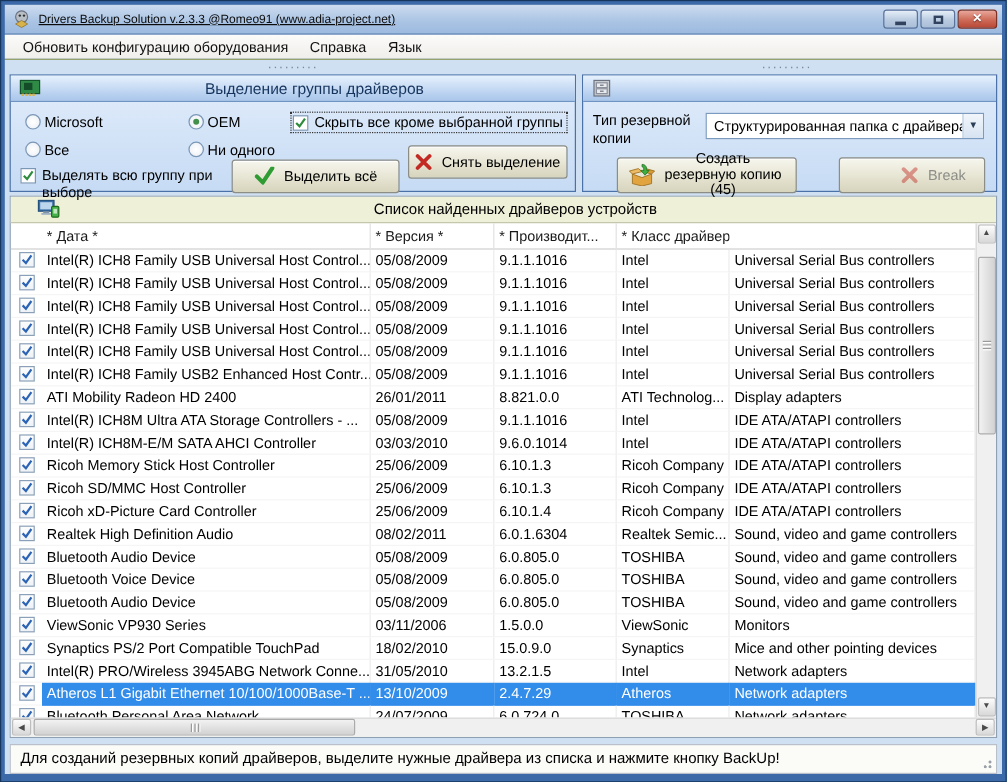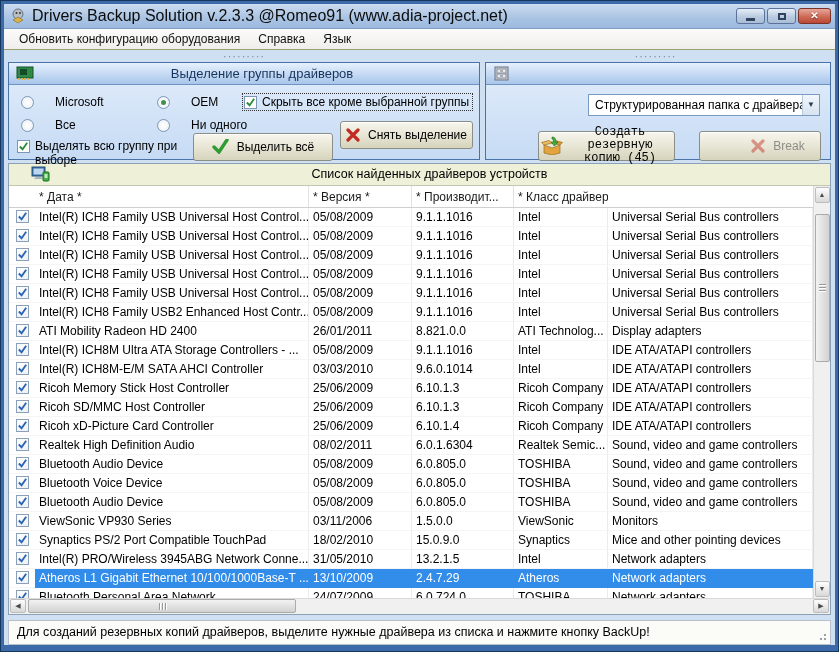--- a/index.html
+++ b/index.html
@@ -8,21 +8,21 @@
     position:relative; width:839px; height:652px;
     border:1px solid #17365e; background:#3c6aa8; padding:3px;
   }
   
   .titlebar {
     height:25px; display:flex; align-items:center; padding:0 4px;
     background:linear-gradient(#cddcf0,#a9c3e3 60%, #9cbadf);
     border-bottom:1px solid #7e9cc4;
   }
   .app-icon { width:17px; height:16px; margin:0 5px 0 2px; flex:0 0 auto; }
-  .title-text { font-size:16px; color:#0c0c0c; flex:1 1 auto; white-space:nowrap; overflow:hidden; }
+  .title-text { font-size:10px; color:#0c0c0c; flex:1 1 auto; white-space:nowrap; overflow:hidden;text-decoration:underline; }
   .win-controls { display:flex; gap:2px; }
   .win-btn {
     width:29px; height:16px; border:1px solid #5b739b; border-radius:3px;
     background:linear-gradient(#e6eef8,#b9cbe0 55%, #a9bed7);
     display:flex; align-items:center; justify-content:center; cursor:default;
   }
   .win-btn.close { width:33px; background:linear-gradient(#e8a79b,#cd6a57 55%, #ba4836); border-color:#7c3226; }
   .glyph-min { width:9px; height:3px; background:#31435f; margin-top:6px; }
   .glyph-max { width:8px; height:7px; border:2px solid #31435f; }
   .glyph-close { color:#fff; font-size:10px; font-weight:bold; line-height:1; text-shadow:0 1px 1px #6e241a; }
@@ -48,21 +48,21 @@
     height:22px; display:flex; align-items:center; padding:0 6px;
     background:linear-gradient(#e7f1fd,#b7d0ef 75%, #a9c6ea);
     border-bottom:1px solid #6f93c2;
     font-size:13px; color:#16355e; white-space:nowrap; overflow:hidden;
   }
   .panel-header .ph-title { flex:1; text-align:center;padding-left:16px; }
   .panel-header.rt .ph-title { flex:initial; margin-left:6px; text-align:left; }
   .ph-icon { width:20px; height:15px; flex:0 0 auto; }
   .panel-body { flex:1; position:relative; font-size:12px; color:#000; }
   
-  .radio { position:absolute; display:flex; align-items:flex-end; gap:21px; }
+  .radio { position:absolute; display:flex; align-items:flex-start; gap:3px; }
   .radio .dot {
     width:13px; height:13px; border-radius:50%; border:1px solid #7b97b6;
     background:radial-gradient(#fff,#e9eef4); position:relative; flex:0 0 auto;
   }
   .radio.checked .dot::after {
     content:""; position:absolute; left:3px; top:3px; width:5px; height:5px;
     border-radius:50%; background:#41914d;
   }
   .checkbox { position:absolute; display:flex; align-items:flex-start; gap:5px; }
   .cbx {
@@ -254,25 +254,26 @@
         <div class="panel-header rt">
           <svg class="ph-icon" viewBox="0 0 20 15">
             <rect x="3" y="1" width="13" height="13" fill="#c9ccd1" stroke="#6b7280"></rect>
             <rect x="5" y="3" width="9" height="4" fill="#e8eaee" stroke="#8a919c"></rect>
             <rect x="5" y="8" width="9" height="4" fill="#e8eaee" stroke="#8a919c"></rect>
             <rect x="8" y="4.5" width="3" height="1" fill="#6b7280"></rect>
               <rect x="8" y="9.5" width="3" height="1" fill="#6b7280"></rect>
           </svg>
         </div>
         <div class="panel-body">
+          <span style="position:absolute; left:8px; top:8px; width:90px; line-height:15px;">Тип резервной копии</span>
           <span class="dropdown" style="left:102px; top:9px; right:10px;">
             <span class="dd-value">Структурированная папка с драйверами</span>
             <span class="dd-arrow">▼</span>
           </span>
-          <span class="btn" style="left:52px; top:46px; width:137px; height:30px; gap:5px; line-height:13px;font-family:Liberation Mono, monospace;">
+          <span class="btn" style="left:28px; top:46px; width:150px; height:30px; gap:5px; line-height:13px;">
             <svg width="22" height="19" viewBox="0 0 22 19">
               <path d="M3 9 L11 12 L19 9 L19 17 L11 19 L3 17 Z" fill="#e2a43f" stroke="#9a6d1e" stroke-width="0.7"></path>
               <path d="M3 9 L0.5 6.5 L8 4.5 L11 7 Z" fill="#edbb63" stroke="#9a6d1e" stroke-width="0.7"></path>
               <path d="M19 9 L21.5 6.5 L14 4.5 L11 7 Z" fill="#d99a33" stroke="#9a6d1e" stroke-width="0.7"></path>
               <path d="M11 1 C14 1 15 3 15 6 L17 6 L13.5 10 L10 6 L12.5 6 C12.5 4 12 3 11 3 Z" fill="#3fae3f" stroke="#1d6b1d" stroke-width="0.6"></path>
             </svg>
             <span style="width:104px;">Создать резервную копию (45)</span>
           </span>
           <span class="btn disabled" style="left:213px; top:46px; width:122px; height:30px;">
             <svg width="14" height="14" viewBox="0 0 14 14">

